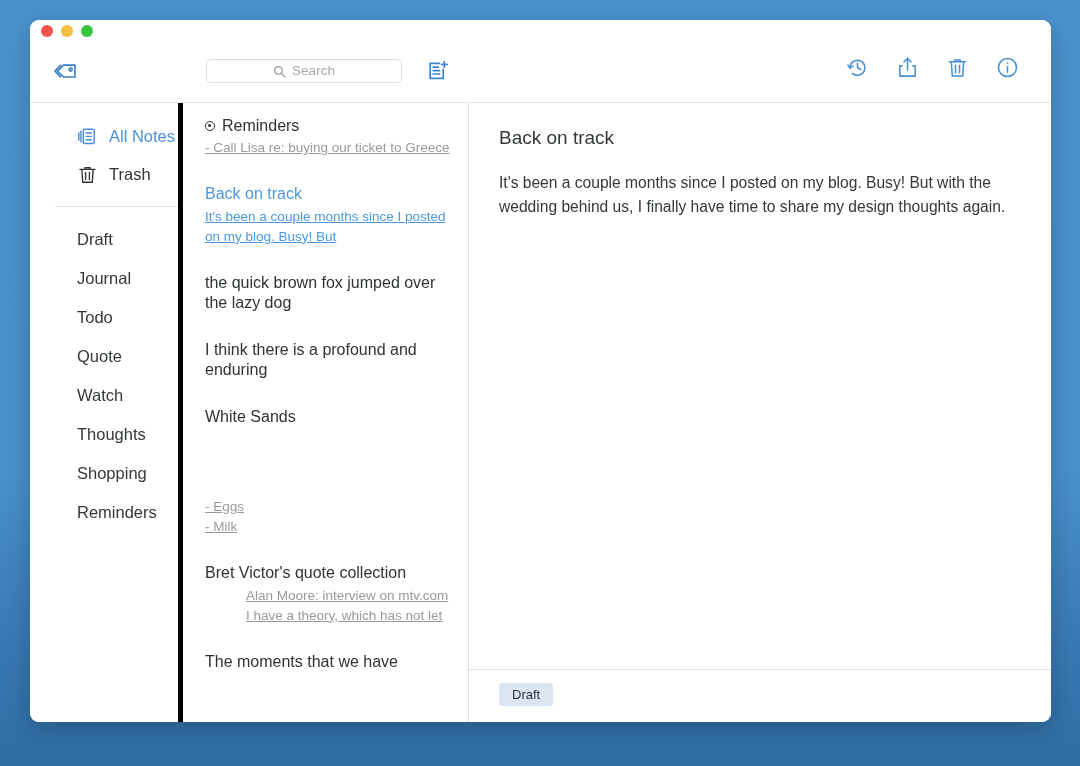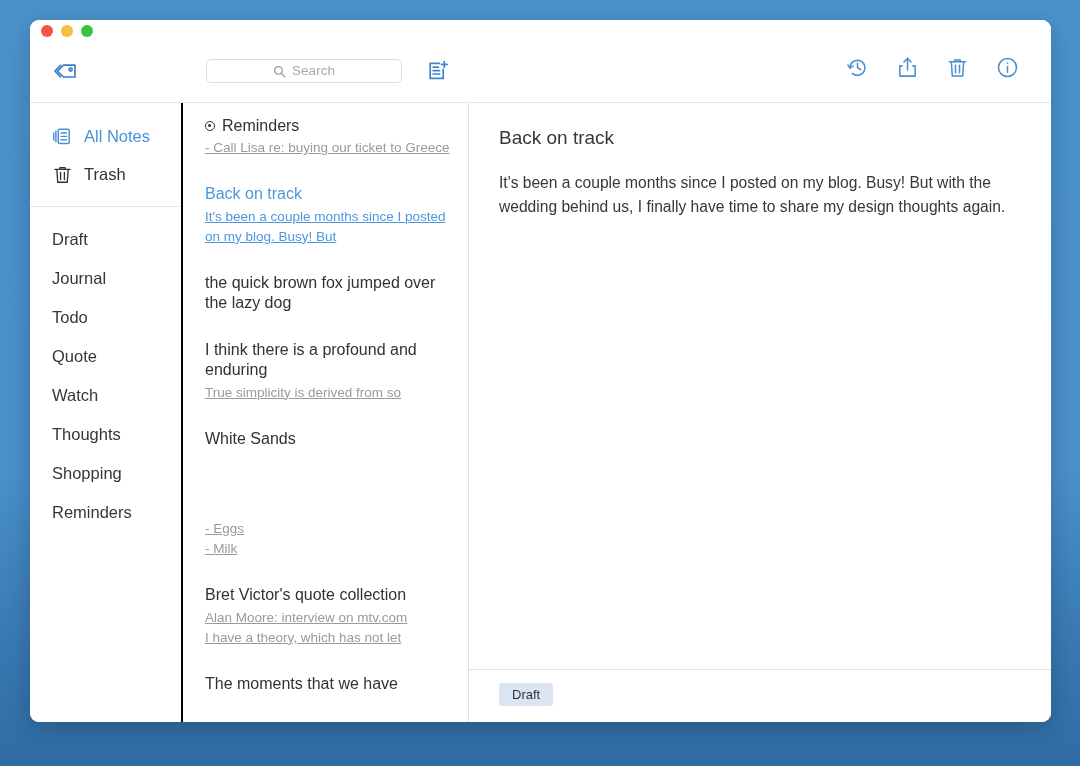--- a/index.html
+++ b/index.html
@@ -85,22 +85,23 @@
     display: flex;
     min-height: 0;
     border-top: 1px solid #e8e8e8;
   }
 
   
   .sidebar {
     width: 153px;
     flex: 0 0 153px;
     background: #ffffff;
-    border-right: 2px solid #000000;
+    border-right: 5px solid #000000;
     padding-top: 14px;
+    padding-left: 25px;
   }
   .nav-item {
     display: flex; align-items: center; gap: 11px;
     padding: 0 0 0 22px;
     height: 38px;
     font-size: 16.5px;
     color: #2f3437;
     cursor: pointer;
   }
   .nav-item.active { color: #4a90d9; }
@@ -368,36 +369,35 @@
         </div>
         <div class="note-row">
           <div class="note-title">
             <span>the quick brown fox jumped over the lazy dog</span>
           </div>
         </div>
         <div class="note-row">
           <div class="note-title">
             <span>I think there is a profound and enduring</span>
           </div>
-          <div class="note-preview" style="white-space: pre-line;">True simplicity is derived from so</div>
         </div>
         <div class="note-row">
           <div class="note-title">
             <span>White Sands</span>
           </div>
         </div>
         <div class="note-row">
           <div class="note-preview" style="white-space: pre-line; margin-top: 44px;">- Eggs
 - Milk</div>
         </div>
         <div class="note-row">
           <div class="note-title">
             <span>Bret Victor's quote collection</span>
           </div>
-          <div class="note-preview" style="white-space: pre-line;">Alan Moore: interview on mtv.com
+          <div class="note-preview" style="white-space: pre-line; margin-left: 41px;">Alan Moore: interview on mtv.com
 I have a theory, which has not let</div>
         </div>
         <div class="note-row">
           <div class="note-title">
             <span>The moments that we have</span>
           </div>
         </div>
       </div>
 
     <div class="editor">

